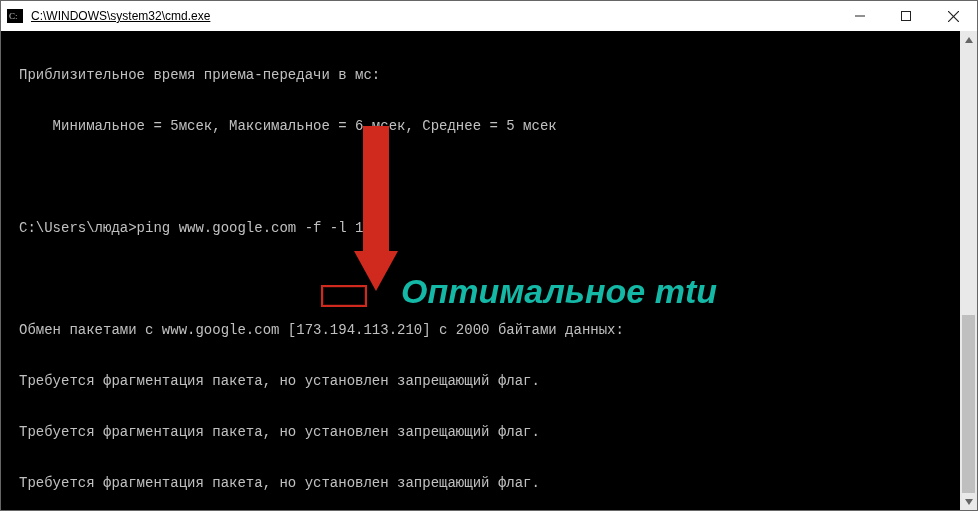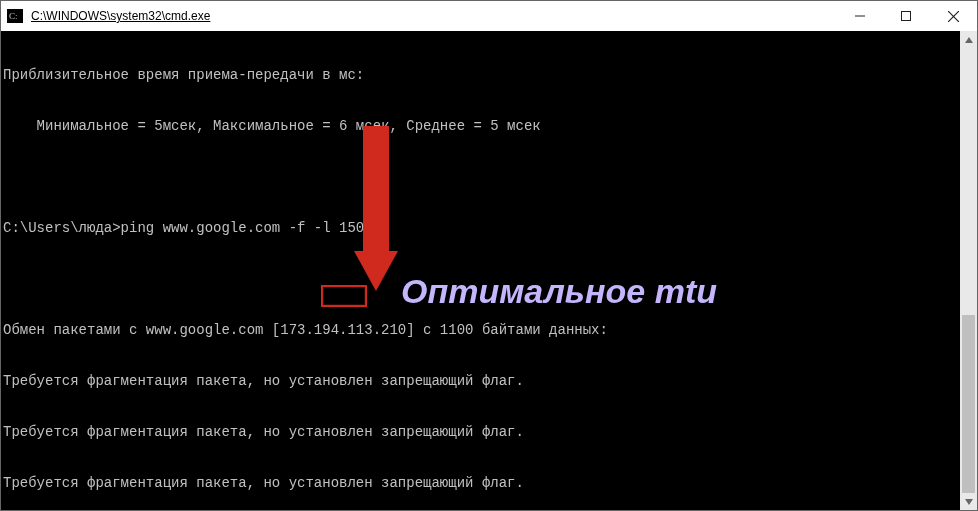--- a/index.html
+++ b/index.html
@@ -59,32 +59,32 @@
   .titlebar .ctrl svg { display:block; }
 
   .terminal {
     position: relative;
     flex: 1;
     background: #000;
     color: #c0c0c0;
     font-family: Consolas, "Courier New", monospace;
     font-size: 14px;
     line-height: 17px;
-    padding: 2px 2px;
+    padding: 2px 18px;
     white-space: pre;
     overflow: hidden;
   }
   .terminal .line { min-height: 17px; }
 
   .annot {
     position: absolute;
     pointer-events: none;
   }
   .annot-text {
-    color: #c4b5fd;
+    color: #14b8a6;
     font: 600 34px/1.1 Arial, sans-serif;
     font-style: italic;
   }
   .arrow-shaft {
     background: #d02a1f;
     position: absolute;
   }
   .arrow-head {
     width: 0;
     height: 0;
@@ -158,21 +158,21 @@
       </div>
     </div>
   </div>
 
   <div class="terminal">
     <div class="line">Приблизительное время приема-передачи в мс:</div>
     <div class="line">    Минимальное = 5мсек, Максимальное = 6 мсек, Среднее = 5 мсек</div>
     <div class="line"></div>
     <div class="line">C:\Users\люда&gt;ping www.google.com -f -l 1500</div>
     <div class="line"></div>
-    <div class="line">Обмен пакетами с www.google.com [173.194.113.210] с 1100 байтами данных:</div>
+    <div class="line">Обмен пакетами с www.google.com [173.194.113.210] с 2000 байтами данных:</div>
     <div class="line">Требуется фрагментация пакета, но установлен запрещающий флаг.</div>
     <div class="line">Требуется фрагментация пакета, но установлен запрещающий флаг.</div>
     <div class="line">Требуется фрагментация пакета, но установлен запрещающий флаг.</div>
     
     
     
     
     
     
     

